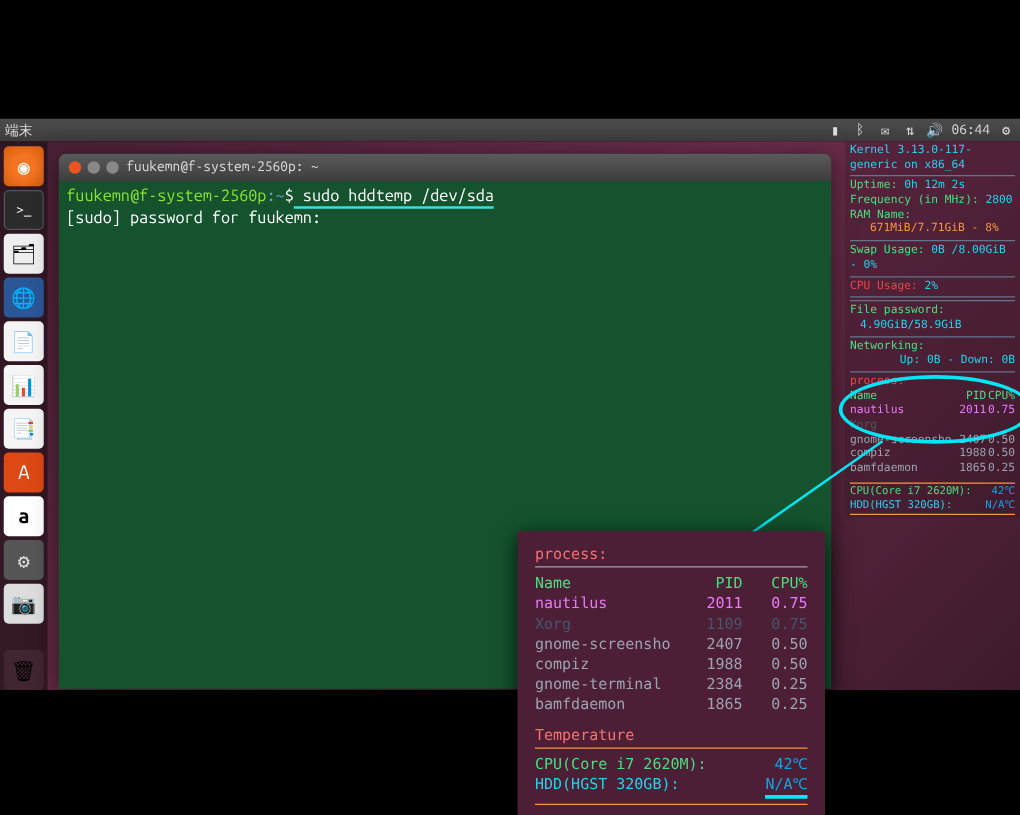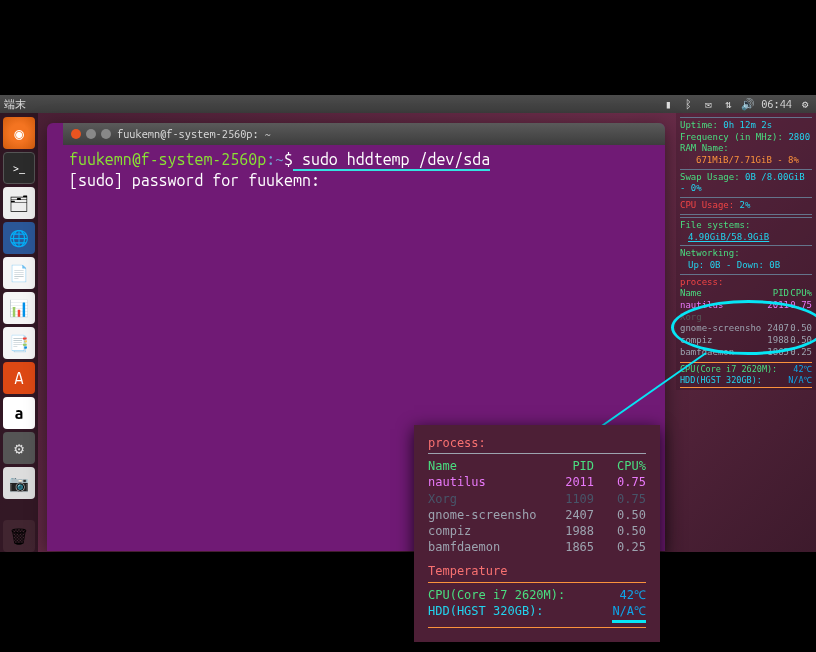--- a/index.html
+++ b/index.html
@@ -68,44 +68,43 @@
 .li-amazon { background: #fff; color: #000; font-weight: bold; }
 .li-settings { background: #555; color: #ddd; }
 .li-screenshot { background: #ddd; }
 .li-trash { background: rgba(80,50,60,0.5); }
 .terminal {
   position: absolute;
   top: 123px;
   left: 47px;
   width: 618px;
   height: 428px;
-  background: #701a75;
+  background: #14532d;
   border-radius: 6px 6px 0 0;
   box-shadow: 0 4px 20px rgba(0,0,0,0.5);
   overflow: hidden;
-  padding-left: 16px;
 }
 .terminal-titlebar {
   height: 22px;
   background: linear-gradient(to bottom, #5a5a5a, #3d3d3d);
   display: flex;
   align-items: center;
   padding: 0 8px;
   gap: 6px;
   color: #ddd;
   font-size: 11px;
 }
 .tb-btns { display: flex; gap: 5px; }
 .tb-btn { width: 10px; height: 10px; border-radius: 50%; }
 .tb-close { background: #e95420; }
 .tb-min { background: #888; }
 .tb-max { background: #888; }
 .terminal-body {
   padding: 4px 6px;
-  font-size: 16px;
+  font-size: 13px;
   line-height: 1.3;
   color: #fff;
   font-family: "Ubuntu Mono", monospace;
 }
 .prompt-user { color: #8ae234; }
 .prompt-path { color: #729fcf; }
 .prompt-dollar { color: #fff; }
 .underline-cyan { border-bottom: 2px solid #34e2e2; padding-bottom: 1px; }
 .conky {
   position: absolute;
@@ -235,35 +234,36 @@
   </div>
   <div class="terminal-body">
     <div>
       <span class="prompt-user">fuukemn@f-system-2560p</span><span class="prompt-path">:</span><span class="prompt-path">~</span><span class="prompt-dollar">$</span><span class="underline-cyan"> sudo hddtemp /dev/sda</span>
     </div>
     <div>[sudo] password for fuukemn:</div>
   </div>
 </div>
 
 <div class="conky">
+  <div class="cyn">Kernel 3.13.0-117-generic on x86_64</div>
   <div class="hr"></div>
   <div><span class="grn">Uptime:</span> <span class="cyn">0h 12m 2s</span></div>
   <div><span class="grn">Frequency (in MHz):</span> <span class="cyn">2800</span></div>
   <div><span class="grn">RAM Name:</span> <span class="org">671MiB/7.71GiB - 8%</span></div>
   <div class="hr"></div>
   <div><span class="grn">Swap Usage:</span> <span class="cyn">0B  /8.00GiB - 0%</span></div>
   <div class="hr"></div>
   <div><span class="red">CPU Usage:</span> <span class="cyn">2%</span></div>
   <div class="hr"></div>
   <div class="hr"></div>
-  <div><span class="grn">File systems:</span></div>
-  <div class="cyn" style="padding-left:8px;text-decoration:underline;">4.90GiB/58.9GiB</div>
+  <div><span class="grn">File password:</span></div>
+  <div class="cyn" style="padding-left:8px;">4.90GiB/58.9GiB</div>
   <div class="hr"></div>
   <div><span class="grn">Networking:</span></div>
-  <div style="padding-left:8px;"><span class="cyn">Up: 0B</span>  <span class="cyn">- Down: 0B</span></div>
+  <div style="padding-left:8px;text-align:right;"><span class="cyn">Up: 0B</span>  <span class="cyn">- Down: 0B</span></div>
   <div class="hr"></div>
   <div class="red">process:</div>
   <table>
     <tbody>
         <tr class="grn">
           <td>Name</td>
           <td class="right">PID</td>
           <td class="right">CPU%</td>
         </tr>
     <tr style="color:#e879f9">
@@ -324,20 +324,25 @@
         </tr>
     <tr class="zoom-row">
           <td class="c1">gnome-screensho</td>
           <td class="c2">2407</td>
           <td class="c3">0.50</td>
         </tr>
     <tr class="zoom-row">
           <td class="c1">compiz</td>
           <td class="c2">1988</td>
           <td class="c3">0.50</td>
+        </tr>
+    <tr class="zoom-row">
+          <td class="c1">gnome-terminal</td>
+          <td class="c2">2384</td>
+          <td class="c3">0.25</td>
         </tr>
     <tr class="zoom-row">
           <td class="c1">bamfdaemon</td>
           <td class="c2">1865</td>
           <td class="c3">0.25</td>
         </tr>
   </tbody>
     </table>
   <div class="zoom-temp">
     <div class="zoom-temp-hdr">Temperature</div>

